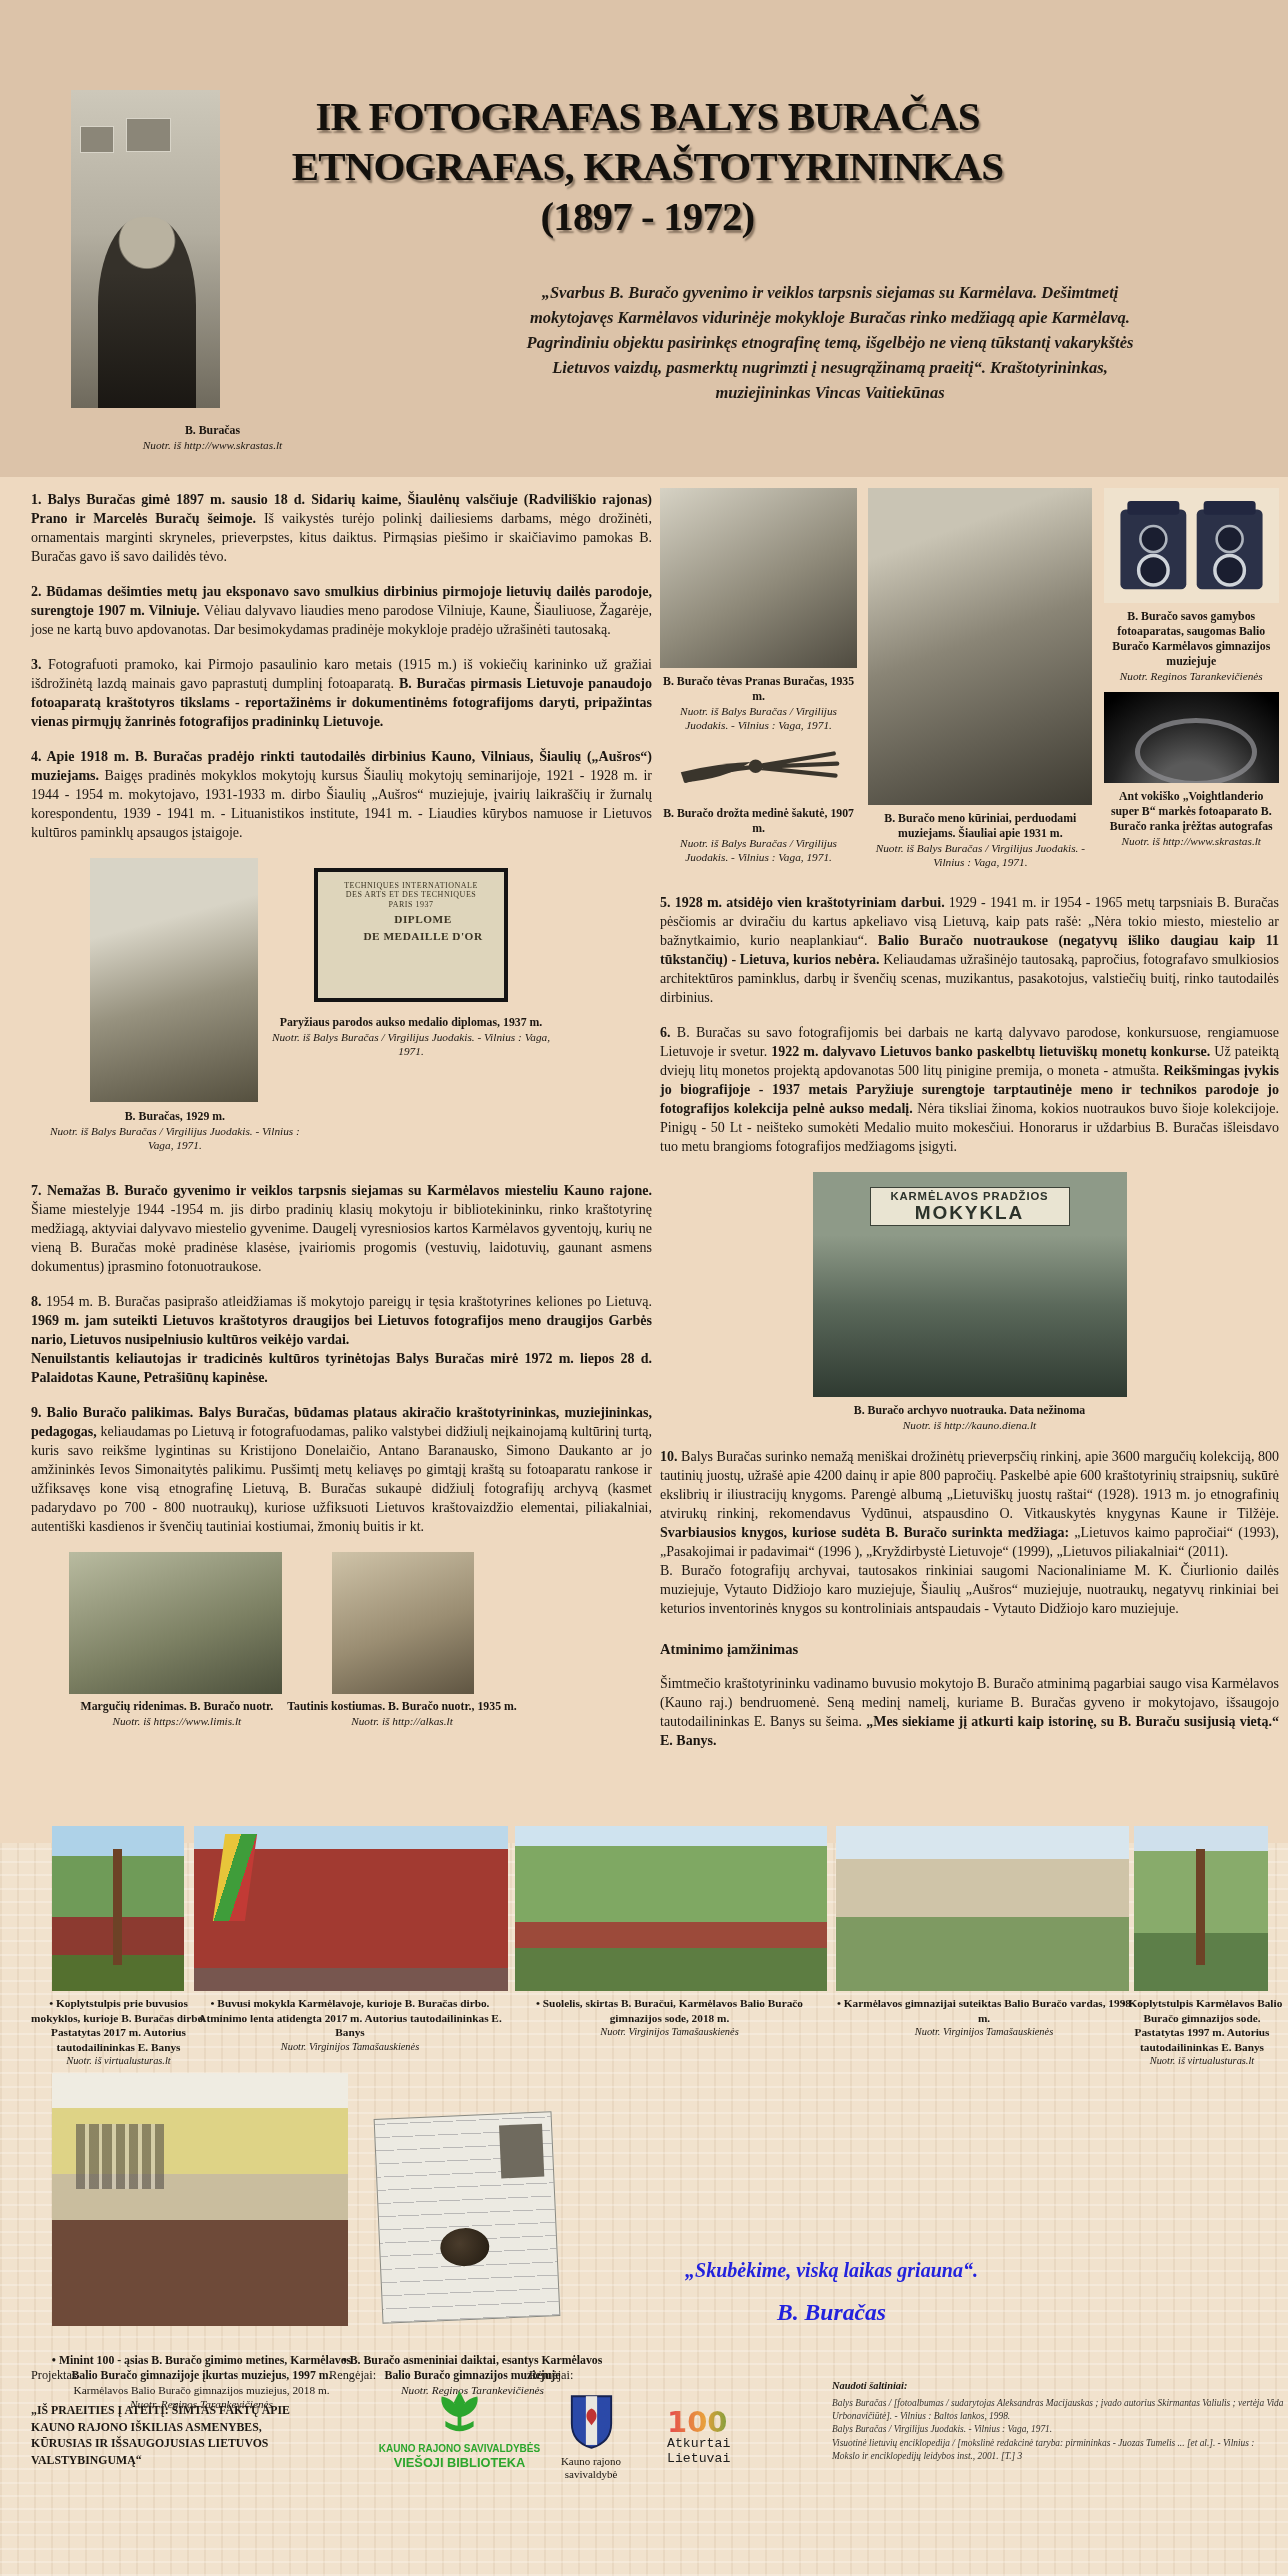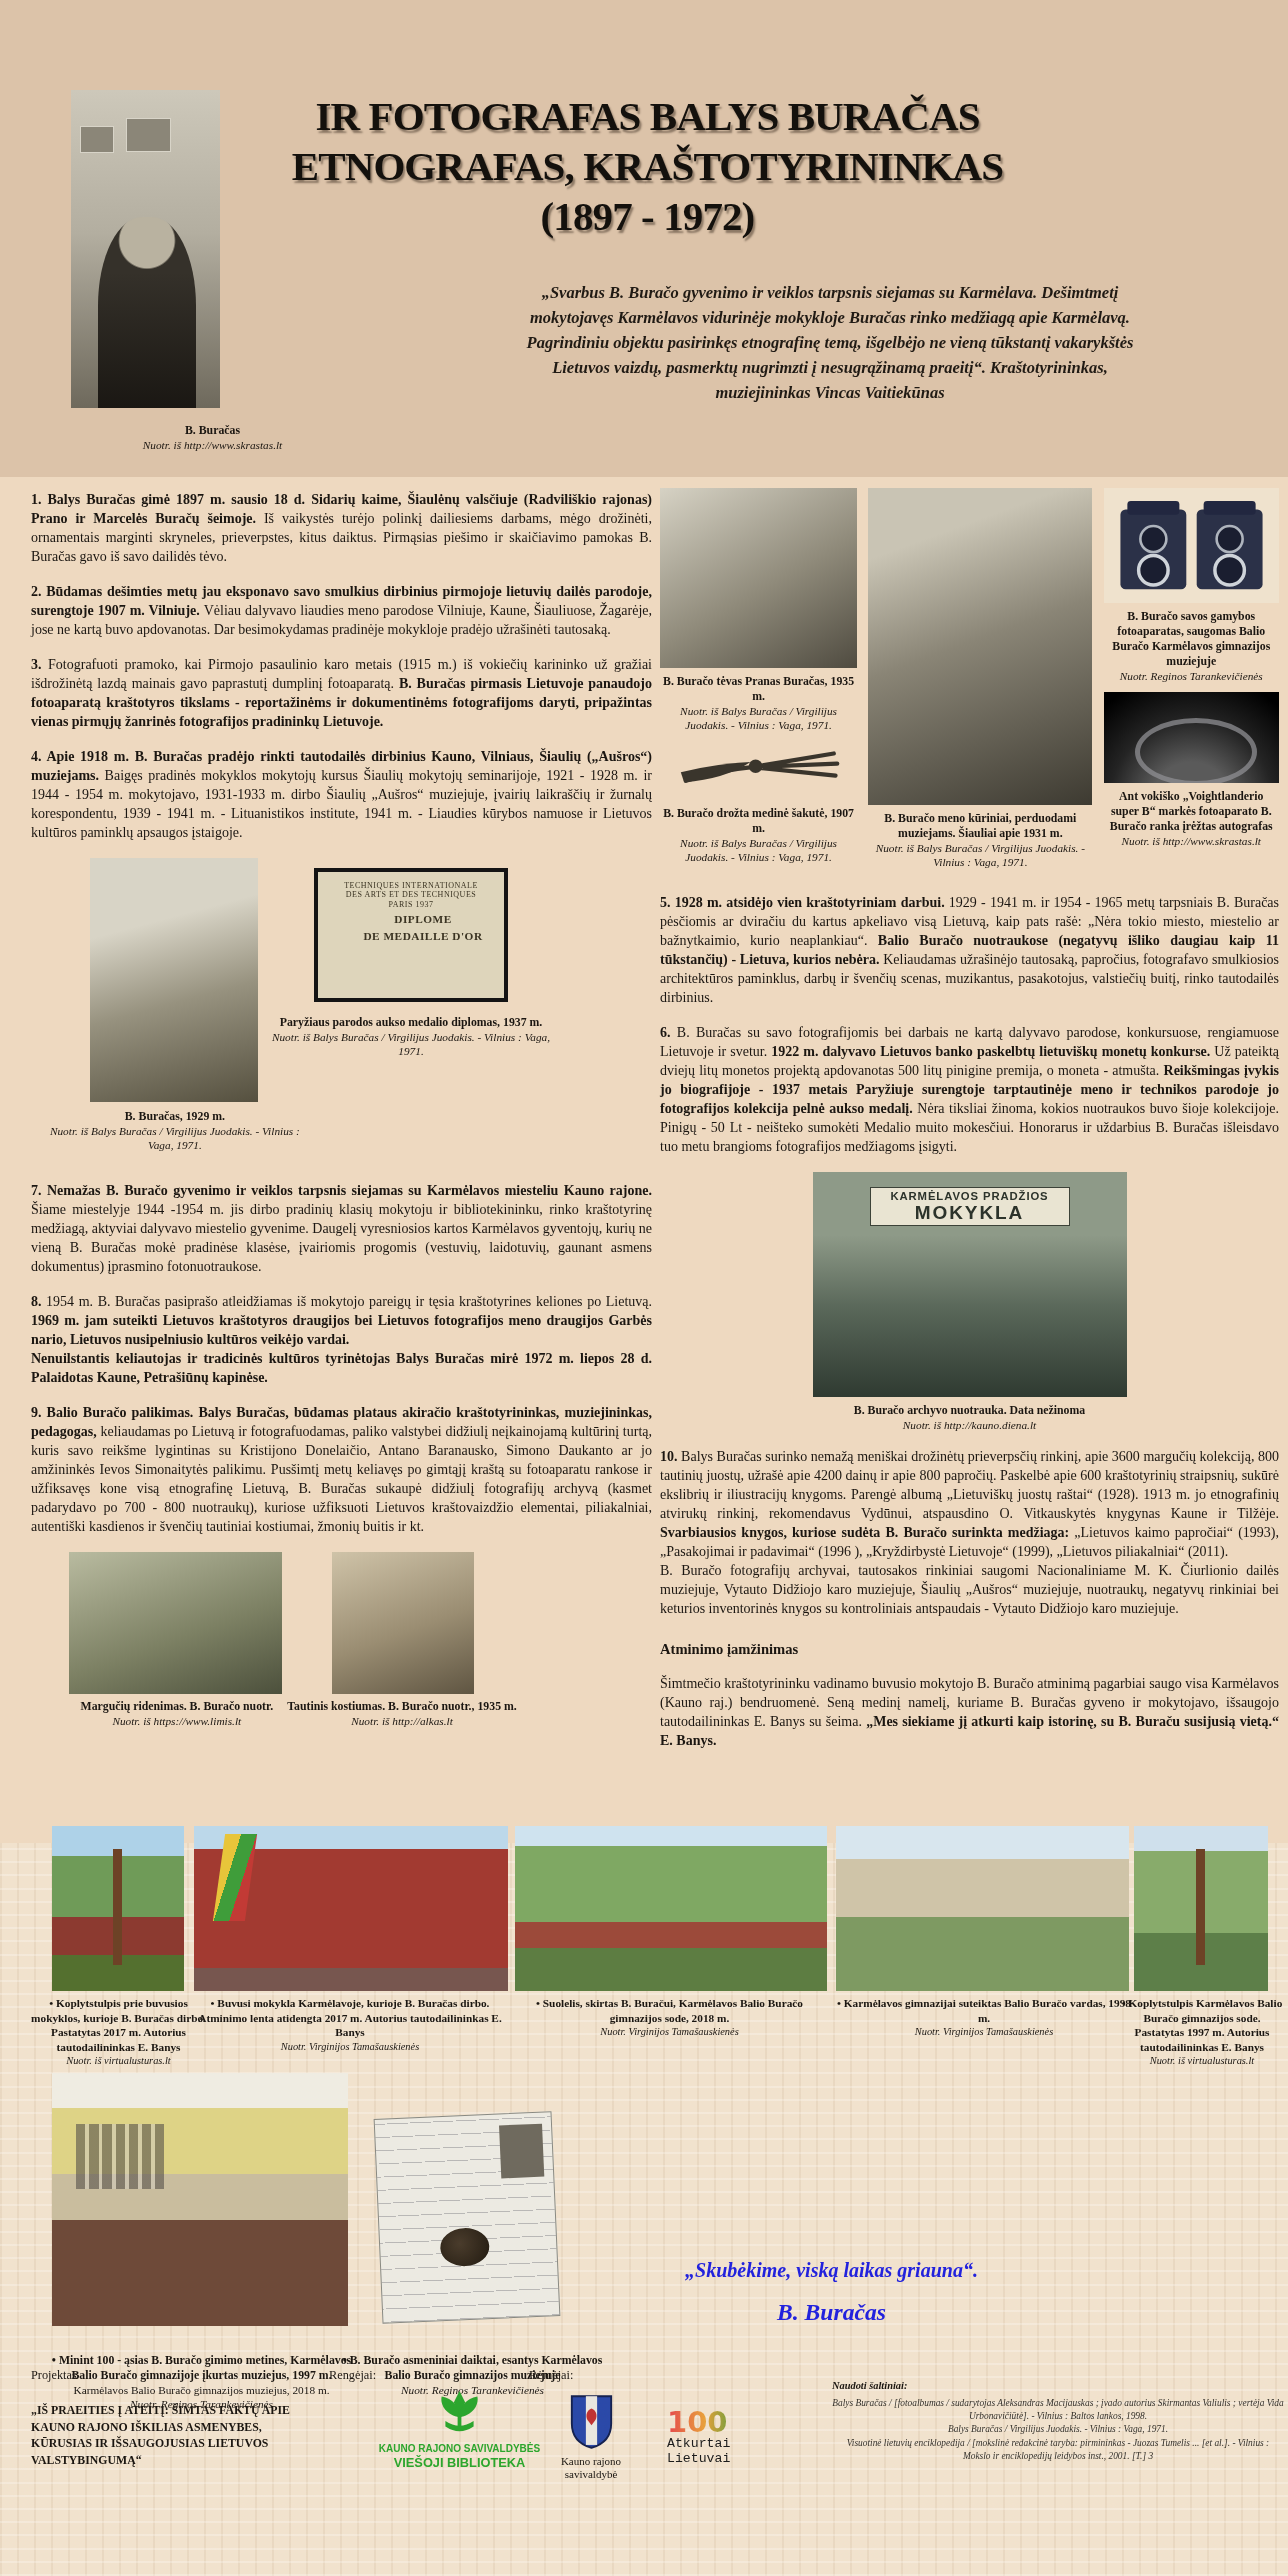--- a/index.html
+++ b/index.html
@@ -133,21 +133,21 @@
   #library-block .n2{font-size:12.8px;line-height:15px;}
   #sponsors-label{left:529px;top:525px;}
   #crest-wrap{position:absolute;left:569px;top:550px;width:45px;height:57px;}
   #municipality-cap{position:absolute;left:543px;top:612px;width:96px;text-align:center;font-size:11px;line-height:12.8px;}
   #centennial{position:absolute;left:667px;top:554px;width:113px;}
   #centennial .num{font-family:"DejaVu Sans",sans-serif;font-weight:bold;font-size:29px;line-height:26.5px;
     background:linear-gradient(90deg,#e5484d,#e8a13c,#3f9d3a,#3173c4);-webkit-background-clip:text;background-clip:text;color:transparent;margin-top:12px;}
   #centennial .cl{font-family:"Liberation Mono","DejaVu Sans Mono",monospace;font-size:13.2px;line-height:15px;color:#1c1c1c;}
   #sources-label{position:absolute;left:832px;top:537px;font-weight:bold;font-style:italic;font-size:10.4px;}
   #sources-list{position:absolute;left:832px;top:554px;width:452px;font-style:italic;font-size:9.4px;line-height:12.8px;color:#33302a;}
-  #sources-list div{margin-bottom:0.9px;text-align:center;}
+  #sources-list div{margin-bottom:0.9px;}
 </style>
 </head>
 <body>
 
 <div id="poster">
 
   <div id="header">
     <div id="portrait" class="ph">
       <div class="frame f1"></div>
       <div class="frame f2"></div>

